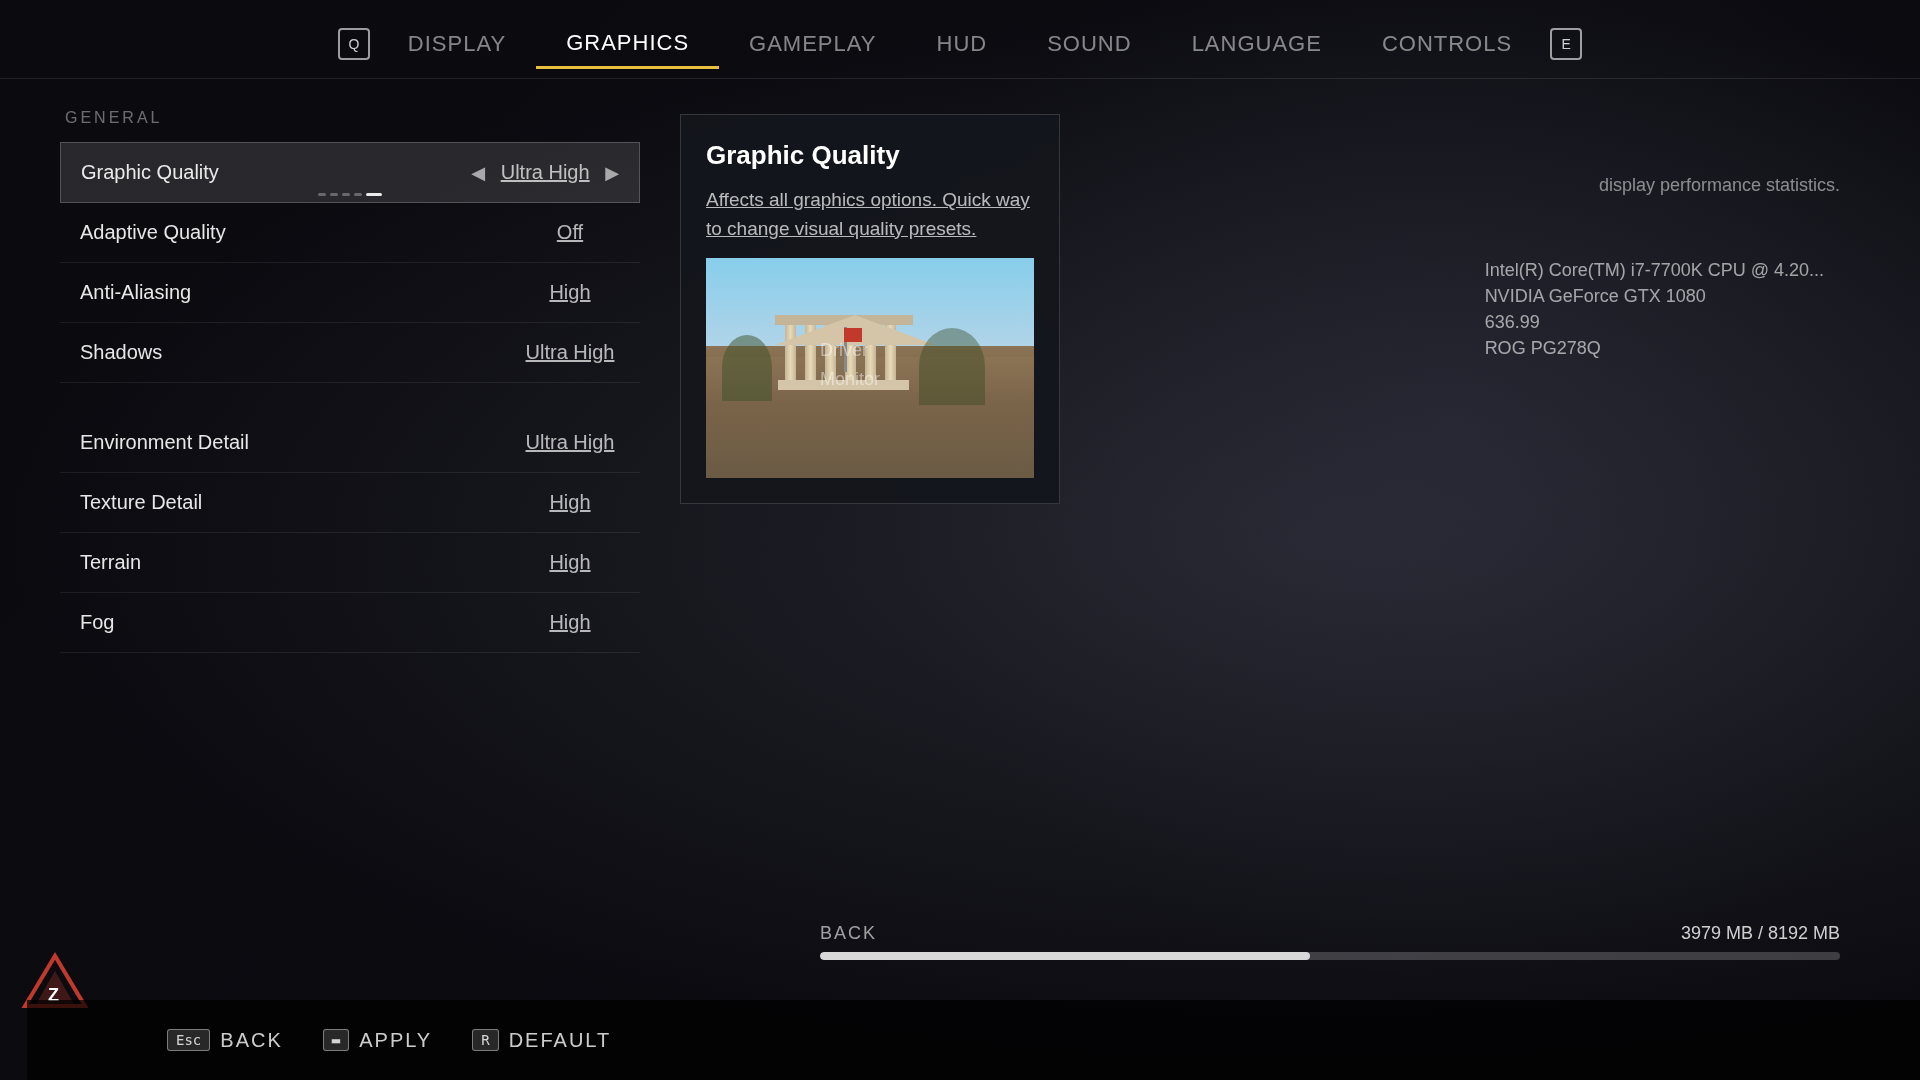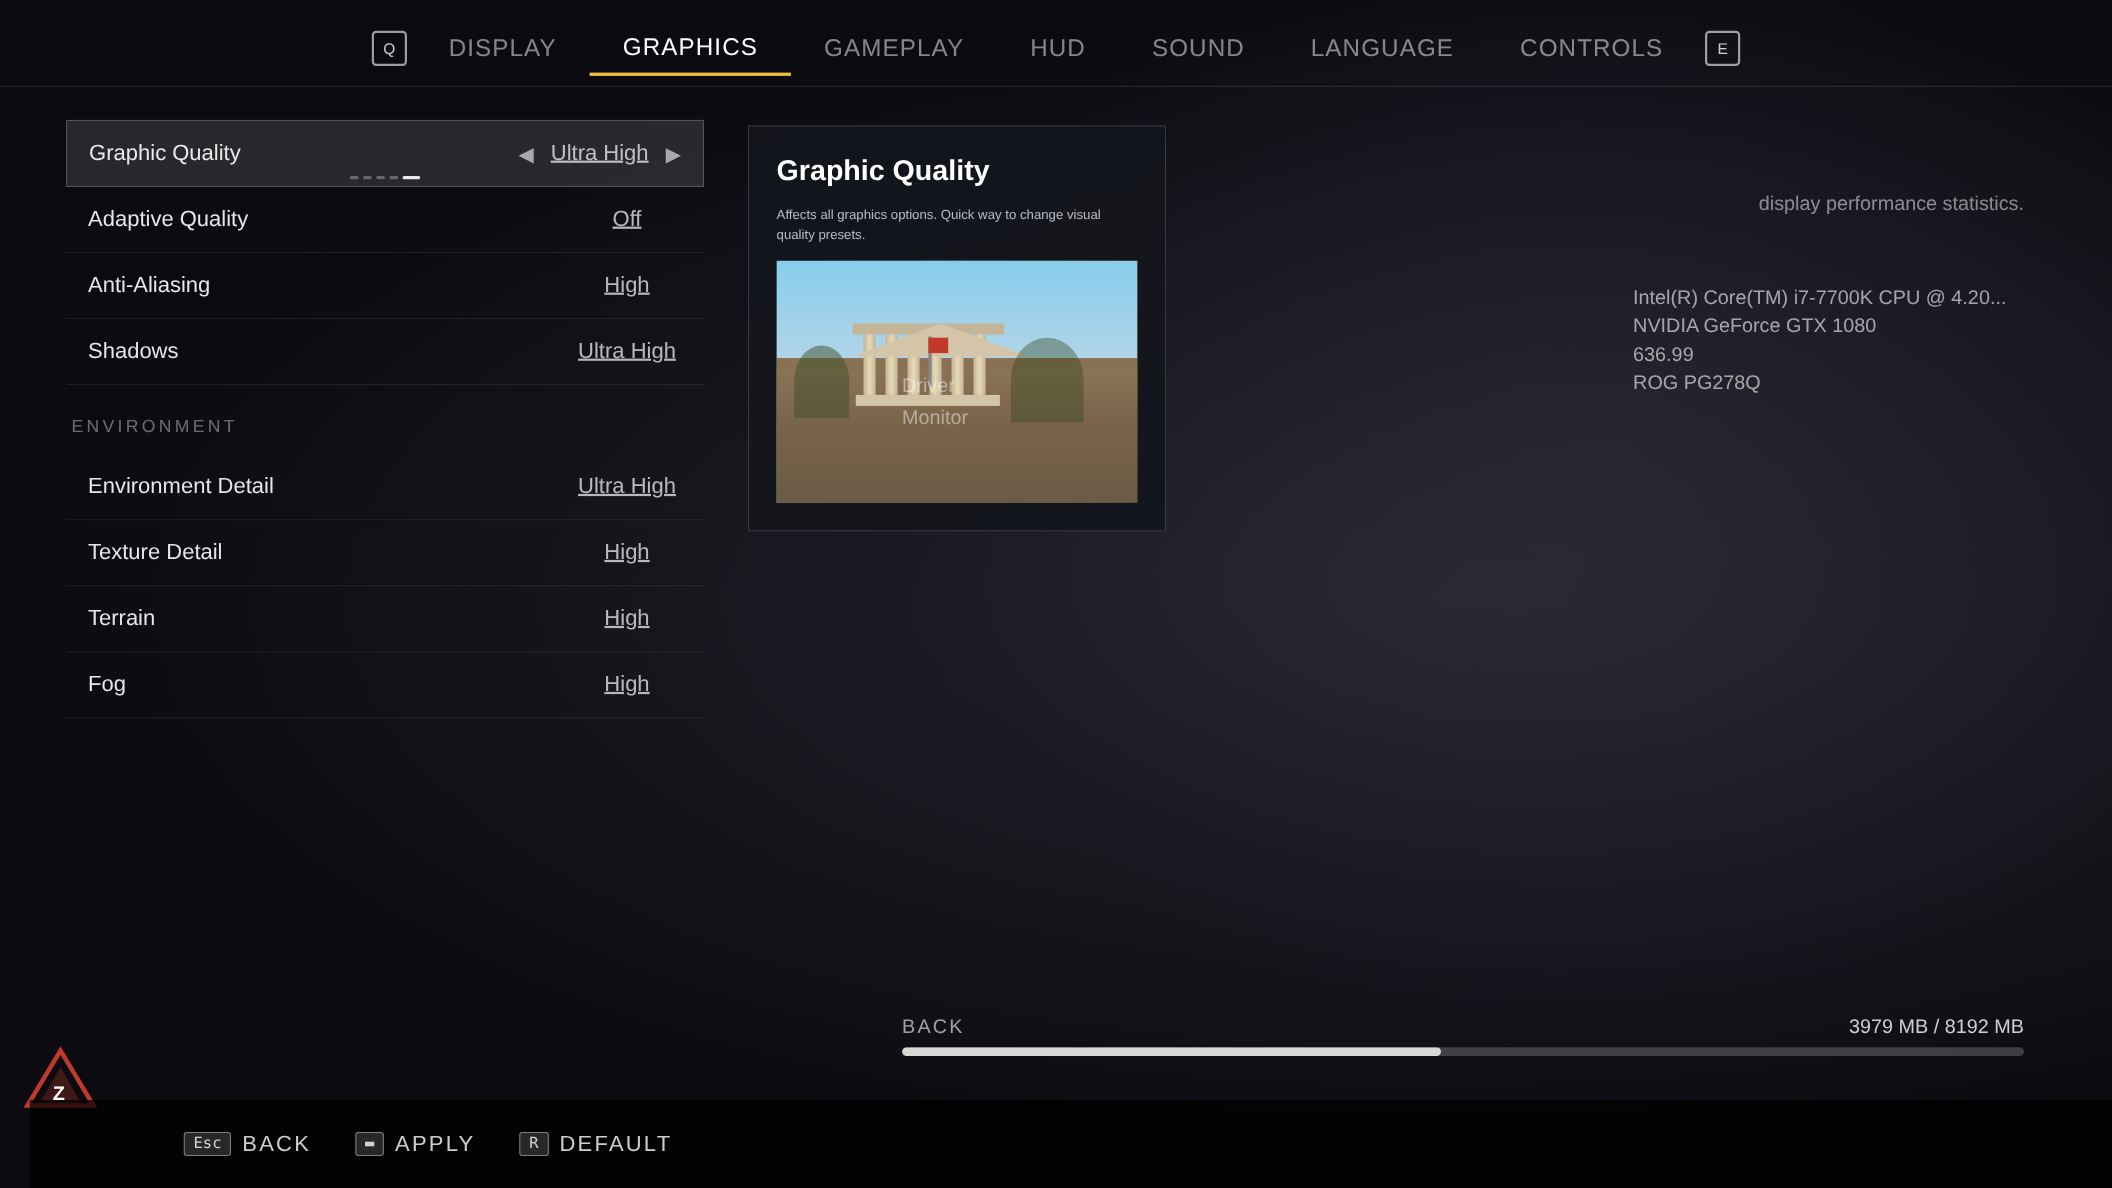--- a/index.html
+++ b/index.html
@@ -188,24 +188,25 @@
     }
 
     .tooltip-title {
       font-size: 26px;
       font-weight: 700;
       color: #fff;
       margin-bottom: 15px;
     }
 
     .tooltip-desc {
-      font-size: 12px;
+      font-size: 19px;
       color: rgba(255,255,255,0.7);
       line-height: 1.5;
       margin-bottom: 15px;
+      text-decoration: underline;
     }
 
     .tooltip-image {
       width: 100%;
       height: 220px;
       background: linear-gradient(135deg, #4a7a9b 0%, #87CEEB 30%, #8B7355 60%, #6B8E23 80%, #4a3728 100%);
       position: relative;
       overflow: hidden;
     }
 
@@ -362,20 +363,21 @@
     <div class="nav-item">Sound</div>
     <div class="nav-item">Language</div>
     <div class="nav-item">Controls</div>
     <div class="nav-key">E</div>
   </nav>
 
   <div class="main-content">
 
     <div class="left-panel">
 
+      <div class="section-label">GENERAL</div>
       <ul class="settings-list">
 
         <li class="setting-item active-item">
           <span class="setting-name">Graphic Quality</span>
           <div class="setting-value-wrap">
             <span class="arrow-left">◀</span>
             <span class="setting-value">Ultra High</span>
             <span class="arrow-right">▶</span>
           </div>
           <div class="setting-dots">
@@ -397,21 +399,20 @@
           <span class="setting-value">High</span>
         </li>
 
         <li class="setting-item">
           <span class="setting-name">Shadows</span>
           <span class="setting-value">Ultra High</span>
         </li>
 
       </ul>
 
-      <div class="section-label">ENVIRONMENT</div>
       <ul class="settings-list">
 
         <li class="setting-item">
           <span class="setting-name">Environment Detail</span>
           <span class="setting-value">Ultra High</span>
         </li>
 
         <li class="setting-item">
           <span class="setting-name">Texture Detail</span>
           <span class="setting-value">High</span>

